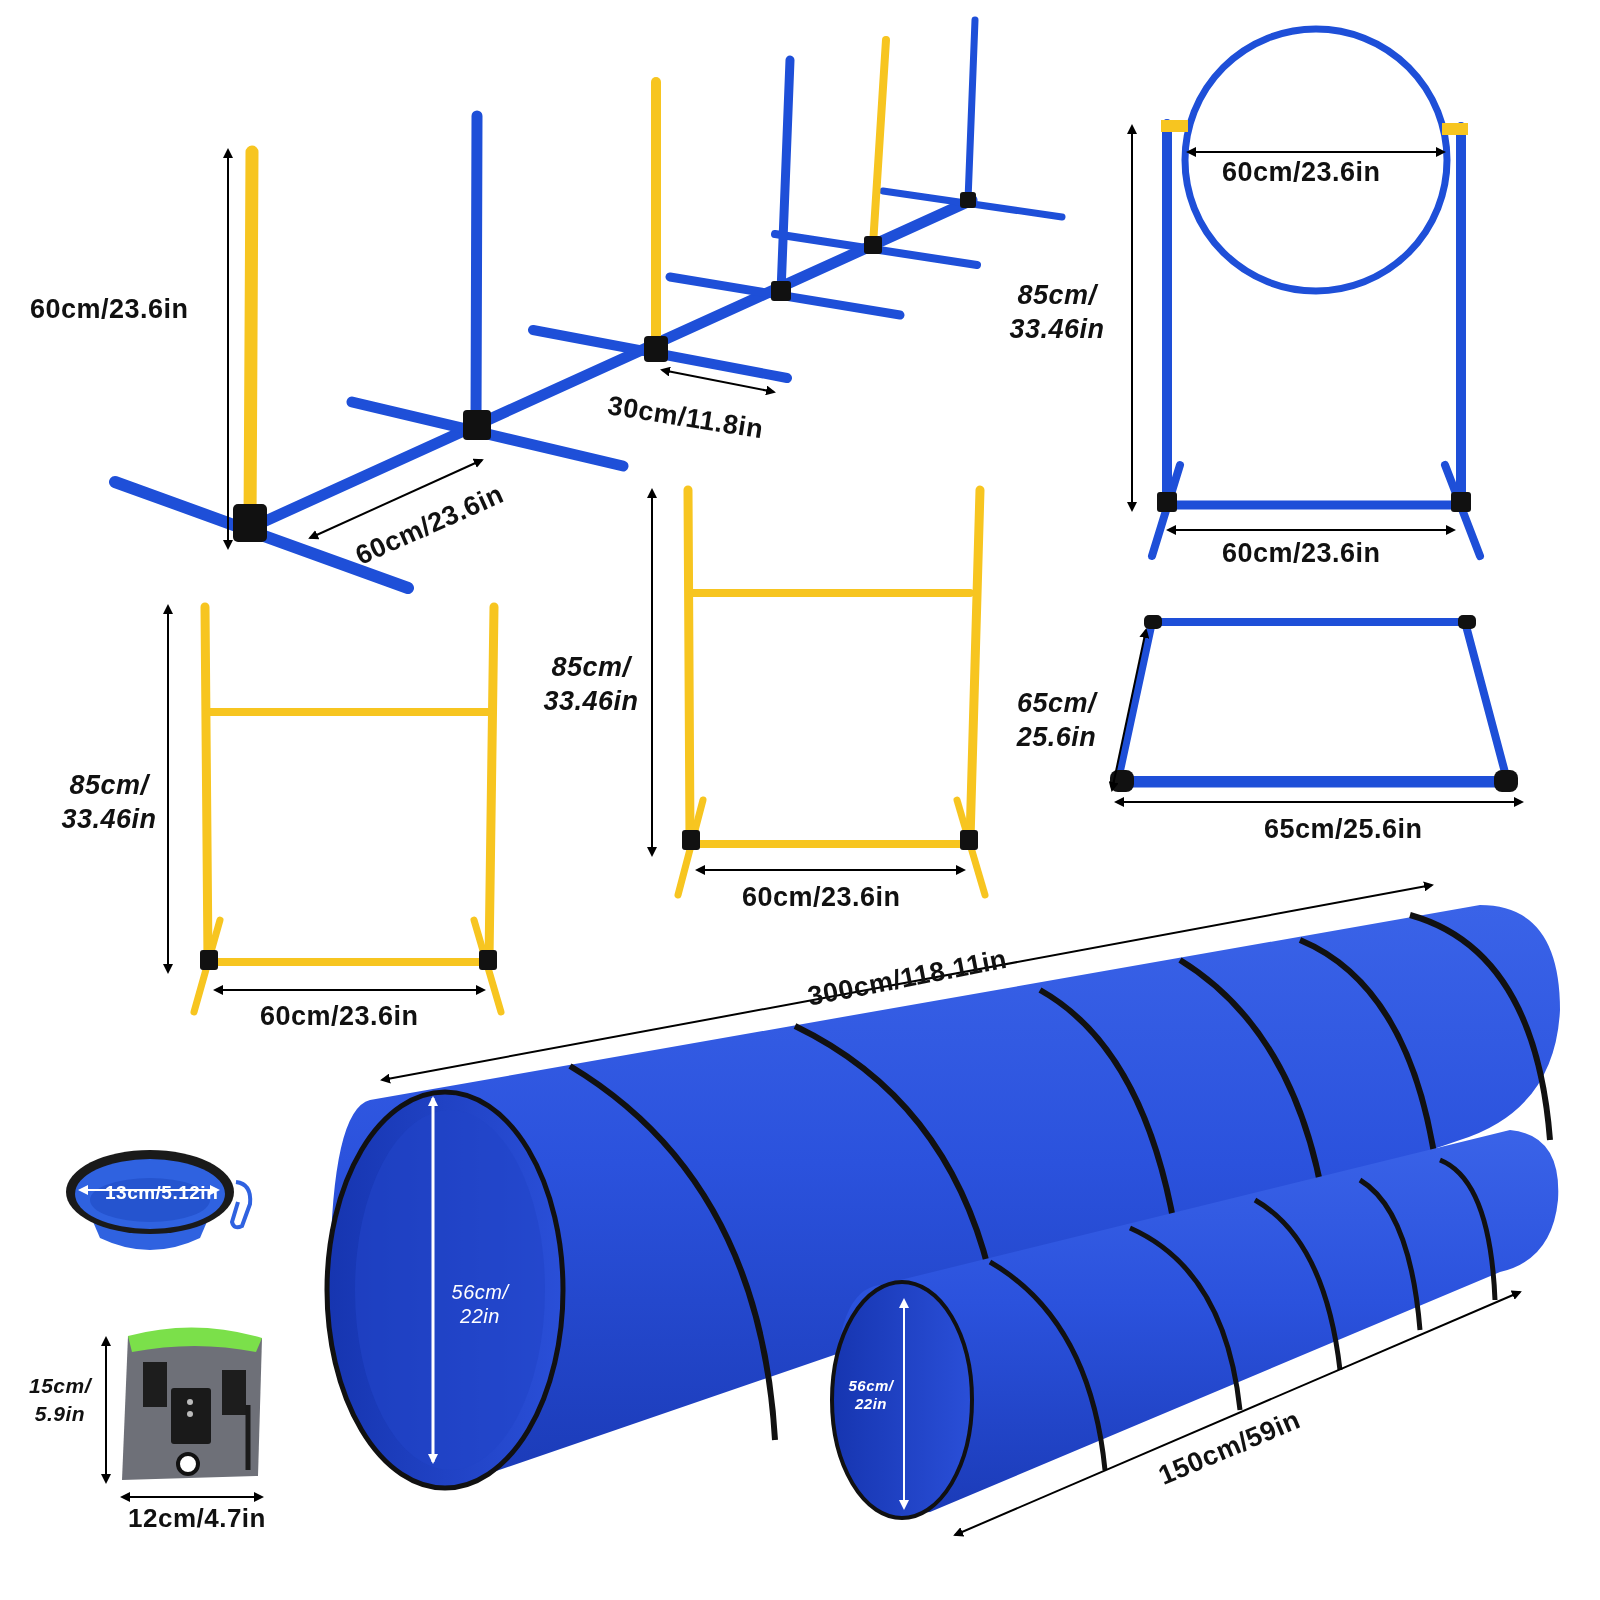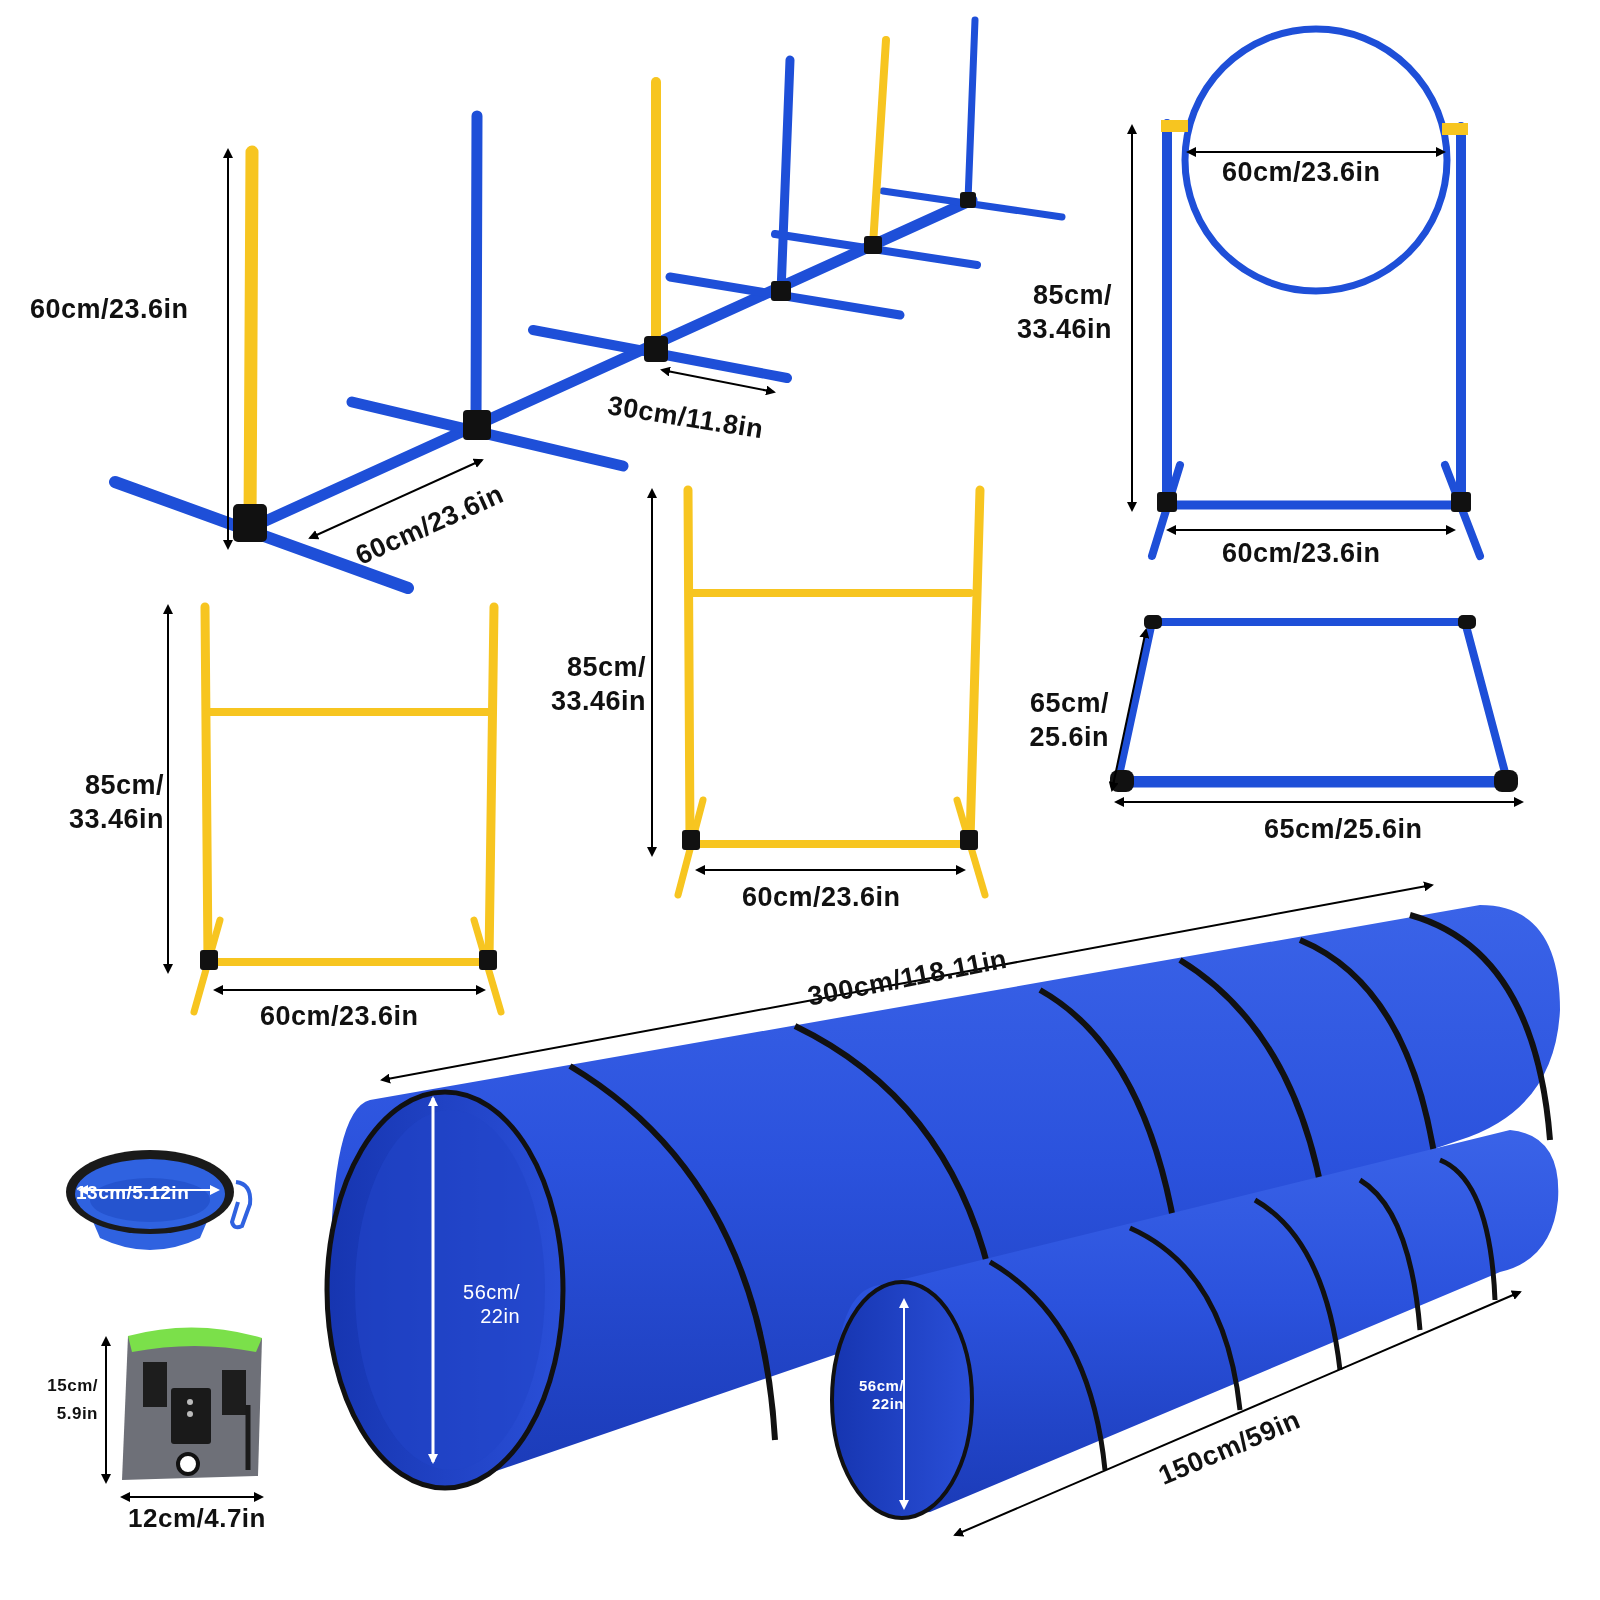--- a/index.html
+++ b/index.html
@@ -1,21 +1,21 @@
 <!DOCTYPE html>
 <html><head>
 <meta charset="utf-8">
 <style>
   html, body { margin: 0; padding: 0; background: #ffffff; }
   body { width: 1600px; height: 1600px; overflow: hidden; position: relative;
          font-family: "Liberation Sans", "DejaVu Sans", sans-serif; }
   svg { position: absolute; left: 0; top: 0; }
   .lbl { position: absolute; font-weight: bold; color: #111; font-size: 27px; line-height: 34px;
          white-space: nowrap; letter-spacing: 0.5px; }
-  .lbl.center { text-align: right; }
+  .lbl.center { text-align: center; font-style: italic; }
   .lbl.white { color: #ffffff; font-weight: normal; }
   .lbl.small { font-size: 20px; line-height: 24px; }
   .lbl.tiny { font-size: 15px; line-height: 18px; font-weight: bold; }
   .rot { transform-origin: left center; }
 </style>
 </head>
 <body>
 
 <svg width="1600" height="1600" viewBox="0 0 1600 1600">
   <defs>
@@ -223,19 +223,19 @@
   <div>56cm/</div>
   <div>22in</div>
 </div>
 
 <div class="lbl rot" style="left:1160px; top:1460px; transform: rotate(-23deg);">150cm/59in</div>
 <div class="lbl white tiny center" style="left:838px; top:1377px; width:66px;">
   <div>56cm/</div>
   <div>22in</div>
 </div>
 
-<div class="lbl white" style="left:76px; top:1181px; font-size:19px; line-height:24px; font-weight:bold;">13cm/5.12in</div>
-
-<div class="lbl center" style="left:22px; top:1372px; width:76px; font-size:17px; line-height:28px;">
+<div class="lbl white" style="left:76px; top:1181px; font-size:19px; line-height:24px; font-weight:bold;padding-left:29px;">13cm/5.12in</div>
+
+<div class="lbl center" style="left:22px; top:1372px; width:76px; font-size:21px; line-height:28px;">
   <div>15cm/</div>
   <div>5.9in</div>
 </div>
 <div class="lbl" style="left:128px; top:1504px; font-size:26px; line-height:28px;">12cm/4.7in</div>
 
 </body></html>

